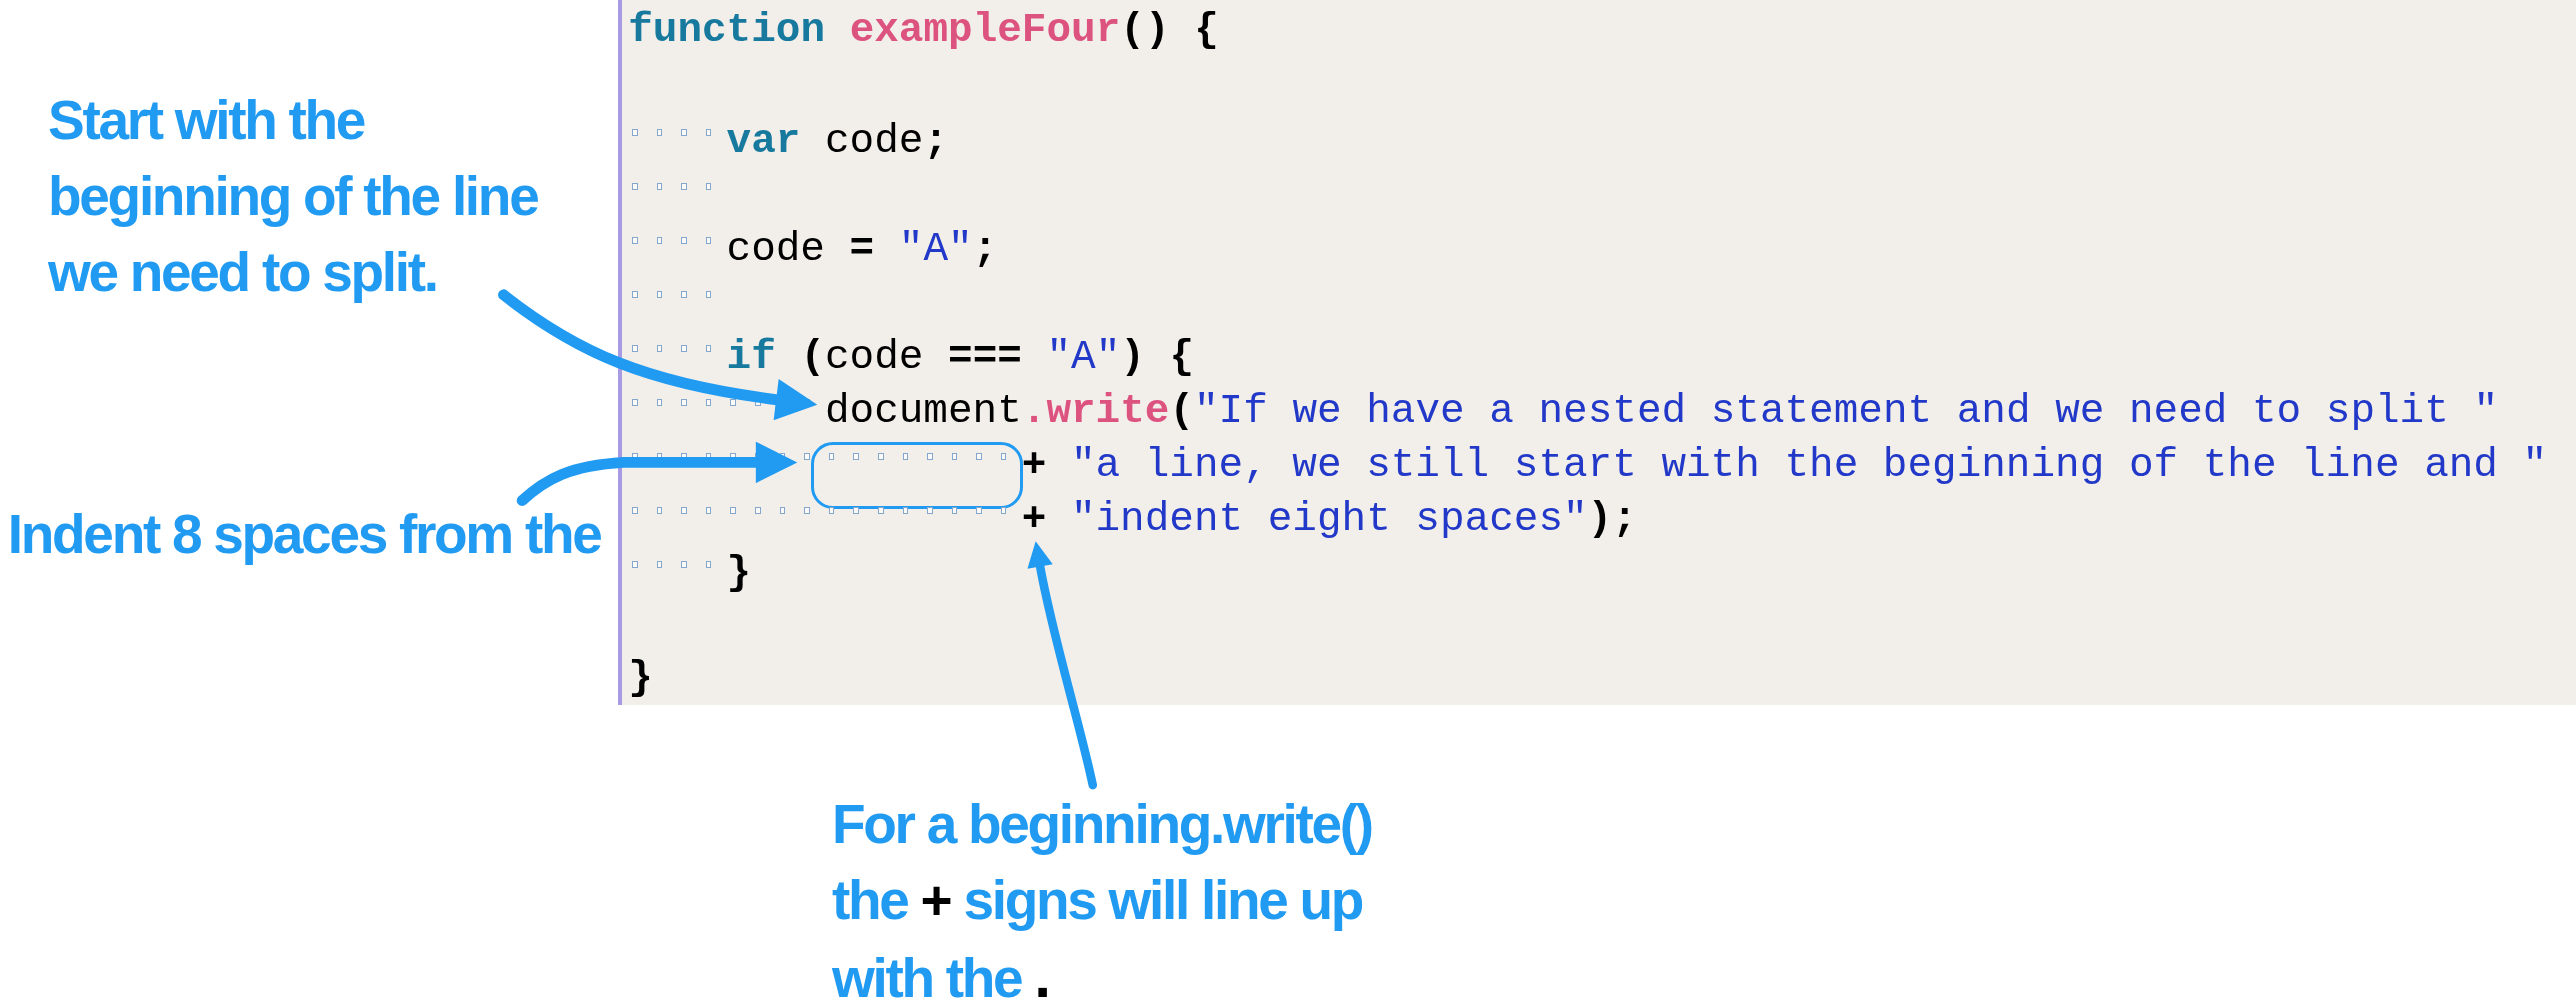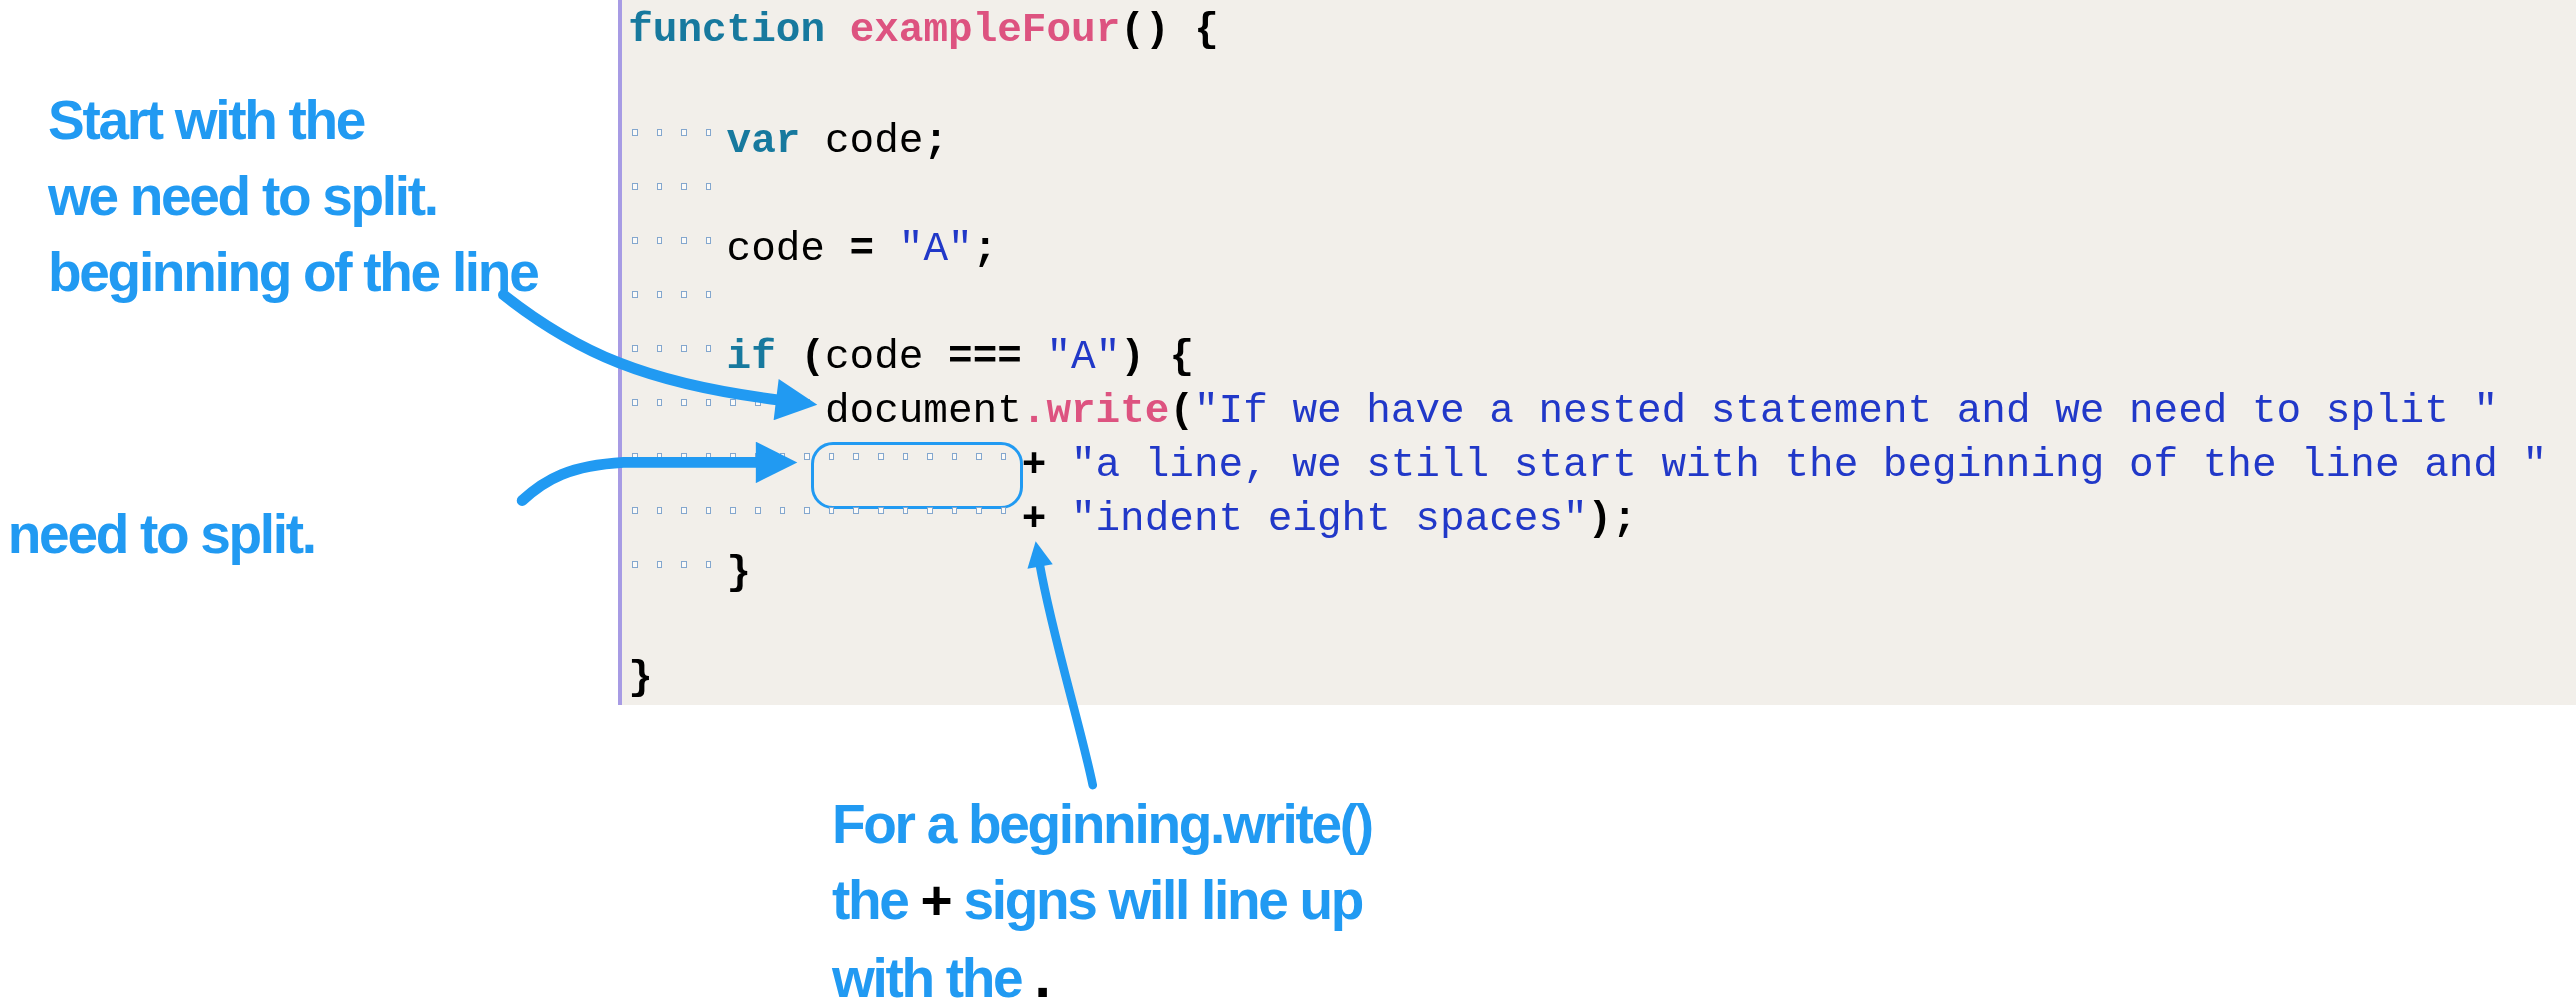--- a/index.html
+++ b/index.html
@@ -60,25 +60,25 @@
 </style>
 </head>
 <body>
 
 <div class="code-panel">
   <div class="code"><div class="cl"><span class="kw">function</span><span> </span><span class="fn">exampleFour</span><span class="op">()</span><span> </span><span class="op">{</span></div><div class="cl"></div><div class="cl"><span class="wsrun"><span class="dotcell"></span><span class="dotcell"></span><span class="dotcell"></span><span class="dotcell"></span></span><span class="kw">var</span><span> code</span><span class="op">;</span></div><div class="cl"><span class="wsrun"><span class="dotcell"></span><span class="dotcell"></span><span class="dotcell"></span><span class="dotcell"></span></span></div><div class="cl"><span class="wsrun"><span class="dotcell"></span><span class="dotcell"></span><span class="dotcell"></span><span class="dotcell"></span></span><span>code </span><span class="op">=</span><span> </span><span class="str">"A"</span><span class="op">;</span></div><div class="cl"><span class="wsrun"><span class="dotcell"></span><span class="dotcell"></span><span class="dotcell"></span><span class="dotcell"></span></span></div><div class="cl"><span class="wsrun"><span class="dotcell"></span><span class="dotcell"></span><span class="dotcell"></span><span class="dotcell"></span></span><span class="kw">if</span><span> </span><span class="op">(</span><span>code </span><span class="op">===</span><span> </span><span class="str">"A"</span><span class="op">)</span><span> </span><span class="op">{</span></div><div class="cl"><span class="wsrun"><span class="dotcell"></span><span class="dotcell"></span><span class="dotcell"></span><span class="dotcell"></span><span class="dotcell"></span><span class="dotcell"></span><span class="dotcell"></span><span class="dotcell"></span></span><span>document</span><span class="fn">.write</span><span class="op">(</span><span class="str">"If we have a nested statement and we need to split "</span></div><div class="cl"><span class="wsrun"><span class="dotcell"></span><span class="dotcell"></span><span class="dotcell"></span><span class="dotcell"></span><span class="dotcell"></span><span class="dotcell"></span><span class="dotcell"></span><span class="dotcell"></span></span><span class="wsbox"><span class="dotcell"></span><span class="dotcell"></span><span class="dotcell"></span><span class="dotcell"></span><span class="dotcell"></span><span class="dotcell"></span><span class="dotcell"></span><span class="dotcell"></span></span><span class="op">+</span><span> </span><span class="str">"a line, we still start with the beginning of the line and "</span></div><div class="cl"><span class="wsrun"><span class="dotcell"></span><span class="dotcell"></span><span class="dotcell"></span><span class="dotcell"></span><span class="dotcell"></span><span class="dotcell"></span><span class="dotcell"></span><span class="dotcell"></span><span class="dotcell"></span><span class="dotcell"></span><span class="dotcell"></span><span class="dotcell"></span><span class="dotcell"></span><span class="dotcell"></span><span class="dotcell"></span><span class="dotcell"></span></span><span class="op">+</span><span> </span><span class="str">"indent eight spaces"</span><span class="op">);</span></div><div class="cl"><span class="wsrun"><span class="dotcell"></span><span class="dotcell"></span><span class="dotcell"></span><span class="dotcell"></span></span><span class="op">}</span></div><div class="cl"></div><div class="cl"><span class="op">}</span></div></div>
 </div>
 
 <div class="ann" id="ann-start">
     <div class="ann-line"><span>Start with the</span></div>
+    <div class="ann-line"><span>beginning of the line</span></div>
     <div class="ann-line"><span>we need to split.</span></div>
-    <div class="ann-line"><span>beginning of the line</span></div>
   </div>
 <div class="ann" id="ann-indent">
-    <div class="ann-line"><span>need to split.</span></div>
+    <div class="ann-line"><span>Indent 8 spaces from the</span></div>
   </div>
 <div class="ann" id="ann-plus">
     <div class="ann-line"><span>For a beginning.write()</span></div>
     <div class="ann-line"><span>the </span><span class="black">+</span><span> signs will line up</span></div>
     <div class="ann-line"><span>with the </span><span class="black-dot">.</span></div>
   </div>
 
 <svg class="arrow-layer" width="2576" height="1009" viewBox="0 0 3305 1294" xmlns="http://www.w3.org/2000/svg">
   <defs>
     <marker id="ah-big" viewBox="0 0 10 10" refX="0.8" refY="5" markerWidth="4.3" markerHeight="3.8" orient="auto">

